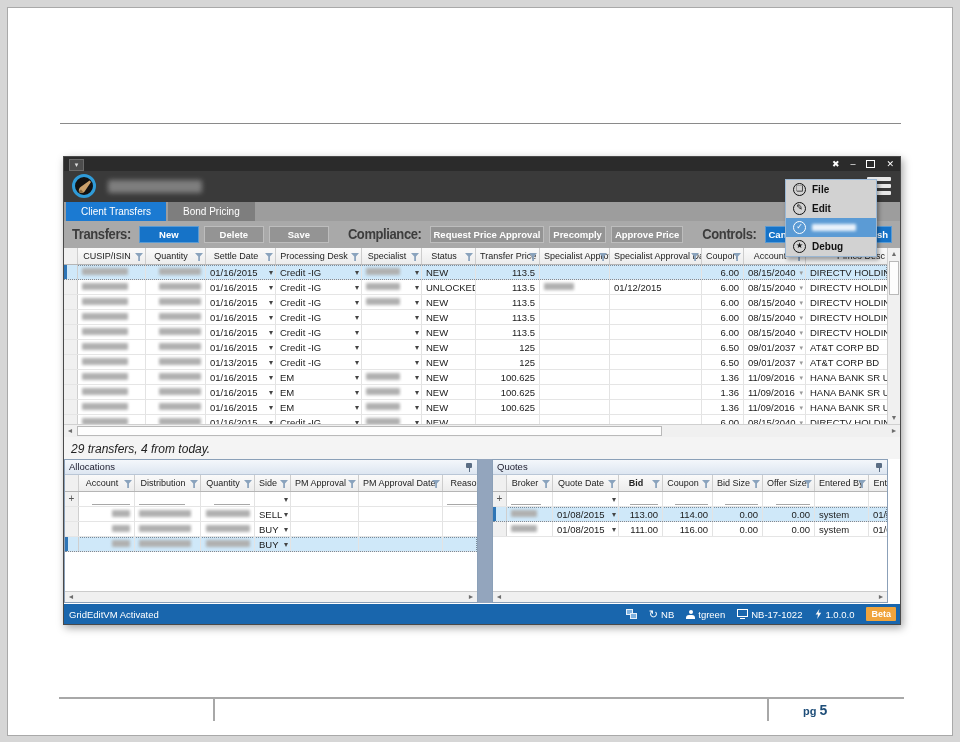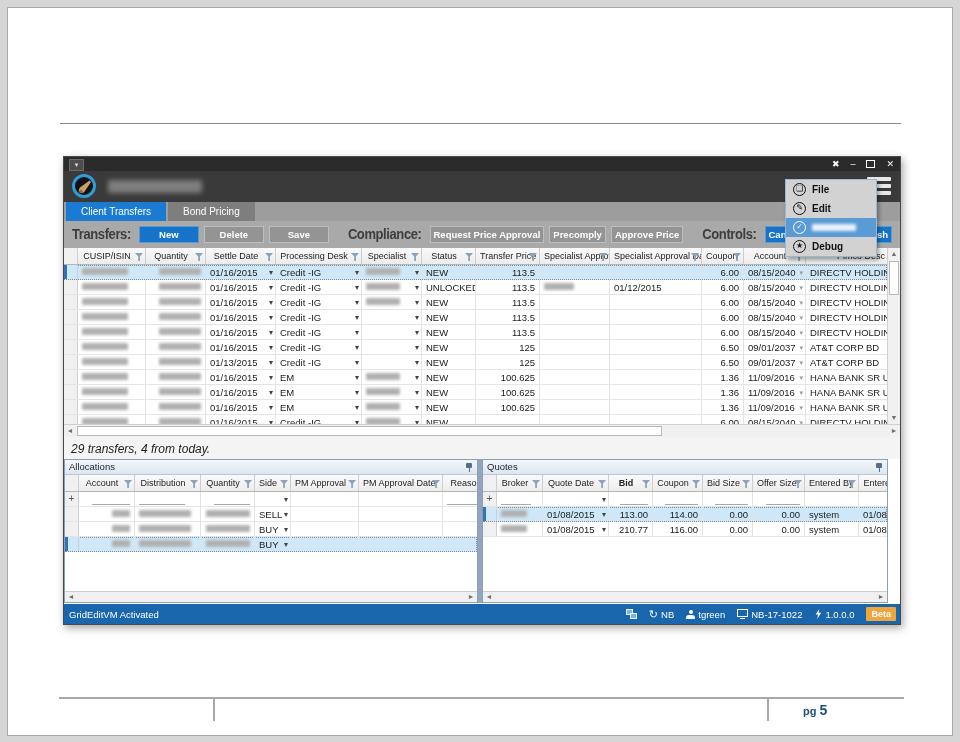--- a/index.html
+++ b/index.html
@@ -64,21 +64,21 @@
   .ul-empty{display:inline-block;border-bottom:1px solid #a8a8a8;width:80%;height:12px;}
 
   
   .vscroll{position:absolute;right:0;top:0;bottom:13px;width:13px;background:#f0f0f0;border-left:1px solid #d0d0d0;box-sizing:border-box;}
   .hscroll{position:absolute;left:0;right:0;bottom:0;height:13px;background:#f0f0f0;border-top:1px solid #d0d0d0;box-sizing:border-box;}
   .sc-arrow{position:absolute;color:#6e6e6e;font-size:7px;line-height:12px;width:12px;text-align:center;cursor:pointer;}
   .vthumb{position:absolute;left:1px;right:1px;top:13px;height:34px;background:#fdfdfd;border:1px solid #b9b9b9;box-sizing:border-box;}
   .hthumb{position:absolute;top:1px;bottom:1px;left:13px;width:70%;background:#fdfdfd;border:1px solid #b9b9b9;box-sizing:border-box;}
   .grid-status{position:absolute;left:0;top:280px;right:0;height:22px;background:#f4f4f4;font-style:italic;font-size:12px;color:#222;padding:5px 0 0 7px;box-sizing:border-box;}
 
-  .panels{position:absolute;left:0;top:302px;right:12px;height:144px;background:#93a5bd;display:flex;gap:4px;}
+  .panels{position:absolute;left:0;top:302px;right:12px;height:144px;background:#93a5bd;display:flex;gap:14px;}
   .panel{position:relative;background:#fff;border:1px solid #8ba0b8;box-sizing:border-box;}
   .panel.alloc{width:414px;} .panel.quotes{flex:1;}
   .panel-h{height:15px;background:linear-gradient(#f4f7fb,#dde6f1);border-bottom:1px solid #b9c6d6;font-size:9.5px;color:#223;padding:1px 4px 0;box-sizing:border-box;position:relative;}
   .pin{position:absolute;right:4px;top:3px;width:8px;height:9px;}
   .pin::before{content:"";position:absolute;left:1px;top:0;width:6px;height:5px;background:#5a6d84;border-radius:1px;}
   .pin::after{content:"";position:absolute;left:3.5px;top:5px;width:1.5px;height:4px;background:#5a6d84;}
   .p-clip{position:absolute;left:0;top:15px;right:0;bottom:11px;overflow:hidden;}
   .p-hscroll{position:absolute;left:0;right:0;bottom:0;height:11px;background:#f0f0f0;border-top:1px solid #cccccc;box-sizing:border-box;}
   .p-hscroll .sc-arrow{line-height:10px;}
 
@@ -469,21 +469,21 @@
               <div class="g-cell" style="width: 50px; text-align: right;"><span class="ulv">114.00</span></div>
               <div class="g-cell" style="width: 50px; text-align: right;"><span class="ulv">0.00</span></div>
               <div class="g-cell" style="width: 52px; text-align: right;"><span class="ulv">0.00</span></div>
               <div class="g-cell" style="width: 54px;"><span>system</span></div>
               <div class="g-cell" style="width: 72px;"><span>01/08/2015</span></div>
             </div>
             <div class="g-row">
               <div class="g-cell g-marker"></div>
               <div class="g-cell" style="width: 46px;"><span class="ulv"><span class="redact" style="width: 26px;"></span></span></div>
               <div class="g-cell" style="width: 66px;"><span>01/08/2015</span><span class="dd">▾</span></div>
-              <div class="g-cell" style="width: 44px; text-align: right;"><span class="ulv">210.77</span></div>
+              <div class="g-cell" style="width: 44px; text-align: right;"><span class="ulv">111.00</span></div>
               <div class="g-cell" style="width: 50px; text-align: right;"><span class="ulv">116.00</span></div>
               <div class="g-cell" style="width: 50px; text-align: right;"><span class="ulv">0.00</span></div>
               <div class="g-cell" style="width: 52px; text-align: right;"><span class="ulv">0.00</span></div>
               <div class="g-cell" style="width: 54px;"><span>system</span></div>
               <div class="g-cell" style="width: 72px;"><span>01/08/2015</span></div>
             </div>
           </div>
         <div class="p-hscroll">
           <span class="sc-arrow" style="left:0;top:0;">◄</span>
           <span class="sc-arrow" style="right:0;top:0;">►</span>

